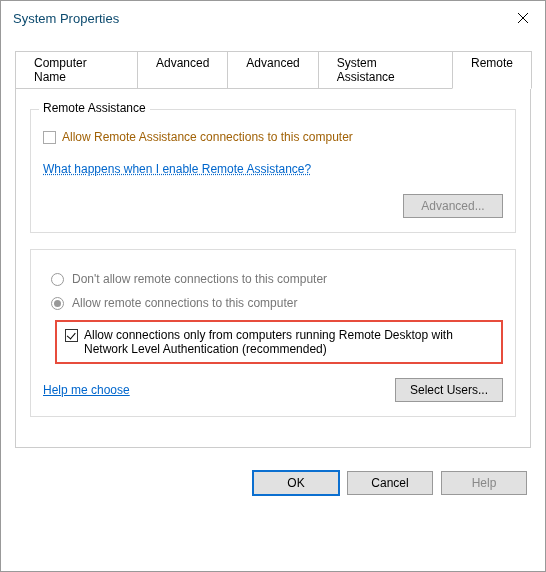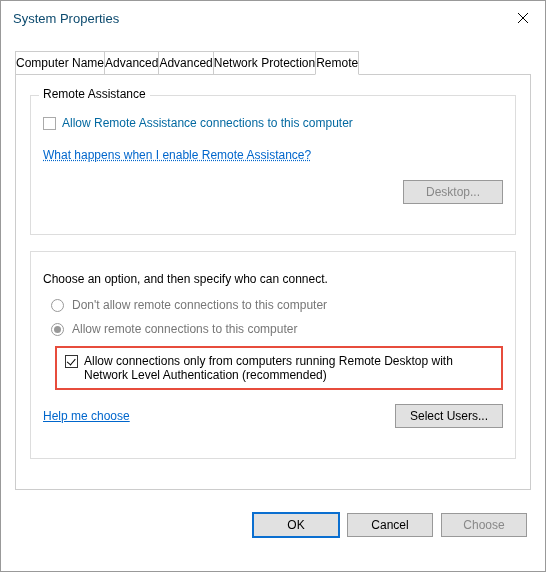--- a/index.html
+++ b/index.html
@@ -2,30 +2,30 @@
 <html><head>
 <meta charset="utf-8">
 <style>
 * { box-sizing: border-box; margin: 0; padding: 0; font-family: "Segoe UI", Tahoma, sans-serif; font-size: 12px; }
 body { background: #fff; width: 546px; height: 572px; border: 1px solid #999; position: relative; }
 .titlebar { display: flex; justify-content: space-between; align-items: center; height: 34px; padding: 0 0 0 12px; }
 .title { font-size: 13px; color: #0c4a6e; }
 .close { width: 44px; height: 30px; display: flex; align-items: center; justify-content: center; cursor: default; }
 .close svg { width: 10px; height: 10px; }
 .tabstrip { display: flex; padding: 16px 14px 0 14px; }
-.tab { padding: 4px 0; border: 1px solid #ccc; background: #fff; position: relative; cursor: default; margin-right: -1px; }
+.tab { padding: 4px 18px; border: 1px solid #ccc; background: #fff; position: relative; cursor: default; margin-right: -1px; }
 .tab.active { border-bottom-color: #fff; z-index: 2; }
 .tab.inactive { background: #fff; z-index: 1; }
 .tabpanel { margin: 0 14px 12px 14px; border: 1px solid #ccc; border-top: 1px solid #ccc; padding: 14px 12px; position: relative; top: -1px; }
-.groupbox { border: 1px solid #ddd; margin: 6px 2px 16px 2px; padding: 12px 12px 30px 12px; position: relative; }
+.groupbox { border: 1px solid #ddd; margin: 6px 2px 16px 2px; padding: 12px 12px 14px 12px; position: relative; }
 .groupbox .legend { position: absolute; top: -9px; left: 8px; background: #fff; padding: 0 4px; color: #000; }
 .chk { display: flex; align-items: center; gap: 6px; margin: 8px 0; }
 .chk .box { width: 13px; height: 13px; border: 1px solid #333; display: inline-flex; align-items: center; justify-content: center; flex-shrink: 0; }
 .chk .box.checked::after { content: ""; width: 7px; height: 4px; border-left: 1.5px solid #000; border-bottom: 1.5px solid #000; transform: rotate(-50deg) translate(0px,-1px); }
-.chk.disabled { color: #0369a1; }
+.chk.disabled { color: #a16207; }
 .chk.disabled .box { border-color: #aaa; }
 .radio { display: flex; align-items: center; gap: 8px; margin: 10px 0 10px 8px; color: #777; }
 .radio .circle { width: 13px; height: 13px; border: 1px solid #999; border-radius: 50%; flex-shrink: 0; position: relative; }
 .radio .circle.selected::after { content: ""; position: absolute; inset: 2px; border-radius: 50%; background: #999; }
 .link { color: #0066cc; text-decoration: underline; cursor: pointer; }
 .link.dotted { text-decoration-style: dotted; }
 .btn { height: 24px; min-width: 100px; padding: 0 14px; border: 1px solid #999; background: #e1e1e1; text-align: center; cursor: default; }
 .btn.right { float: right; }
 .btn.disabled { color: #888; }
 .highlight { border: 2.5px solid #e74c3c; padding: 6px 8px; margin: 6px 0 14px 12px; }
@@ -46,42 +46,41 @@
         <line x1="0" y1="0" x2="10" y2="10" stroke="#000" stroke-width="1"></line>
         <line x1="10" y1="0" x2="0" y2="10" stroke="#000" stroke-width="1"></line>
       </svg>
   </div>
 </div>
 
 <div class="tabstrip">
   <div class="tab inactive"><span>Computer Name</span></div>
   <div class="tab inactive"><span>Advanced</span></div>
   <div class="tab inactive"><span>Advanced</span></div>
-  <div class="tab inactive"><span>Network Protection</span></div>
+  <div class="tab inactive"><span>System Assistance</span></div>
   <div class="tab active"><span>Remote</span></div>
 </div>
 
 <div class="tabpanel">
 
   <div class="groupbox">
     <span class="legend">Remote Assistance</span>
     <div class="chk disabled">
       <span class="box"></span>
       <span>Allow Remote Assistance connections to this computer</span>
     </div>
     <div style="margin-top:18px;">
       <span class="link dotted">What happens when I enable Remote Assistance?</span>
     </div>
     <div style="margin-top:18px; overflow:hidden;">
-      <button class="btn right disabled">Desktop...</button>
+      <button class="btn right disabled">Advanced...</button>
     </div>
   </div>
 
   <div class="groupbox">
-    <div style="margin:8px 0 12px 0;">Choose an option, and then specify who can connect.</div>
 
     <div class="radio">
       <span class="circle"></span>
       <span>Don't allow remote connections to this computer</span>
     </div>
     <div class="radio">
       <span class="circle selected"></span>
       <span>Allow remote connections to this computer</span>
     </div>
 
@@ -96,14 +95,14 @@
       <span class="link">Help me choose</span>
       <button class="btn">Select Users...</button>
     </div>
   </div>
 
 </div>
 
 <div class="bottom">
   <button class="btn default">OK</button>
   <button class="btn">Cancel</button>
-  <button class="btn disabled">Choose</button>
+  <button class="btn disabled">Help</button>
 </div>
 
 </body></html>

